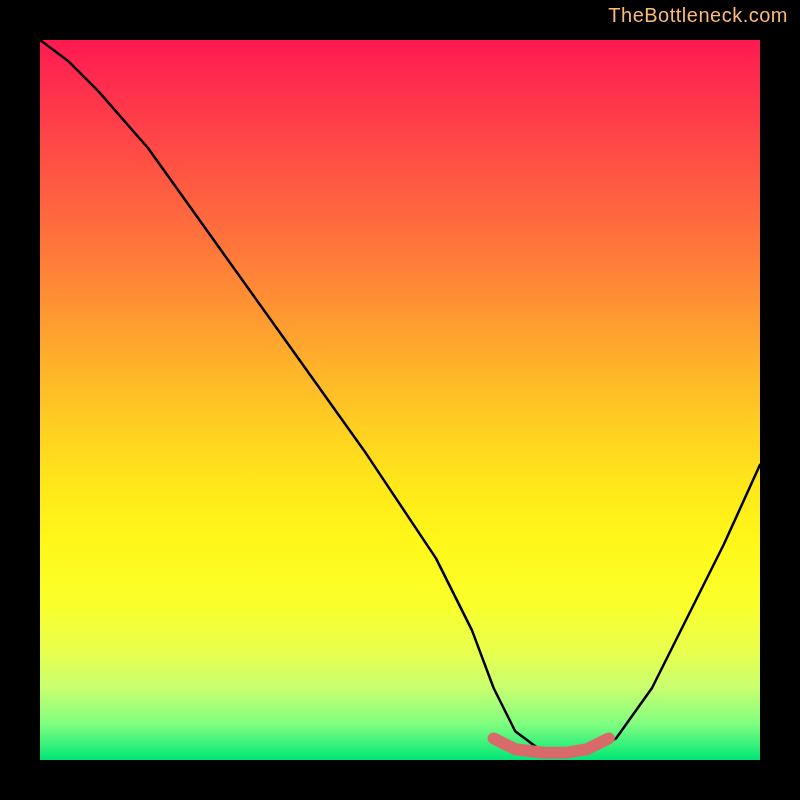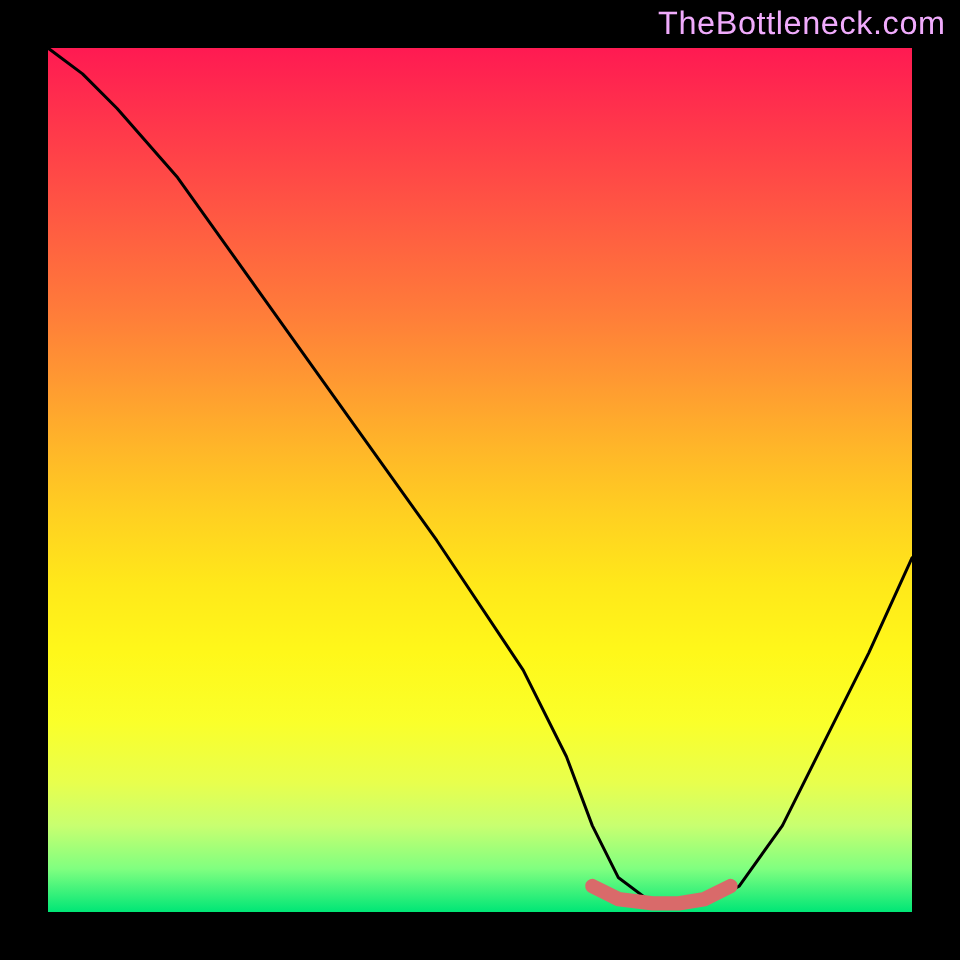--- a/index.html
+++ b/index.html
@@ -14,22 +14,22 @@
   .frame {
     position: relative;
     width: 800px;
     height: 800px;
     background: #000;
   }
   .watermark {
     position: absolute;
     top: 4px;
     right: 12px;
-    color: #f0abfc;
-    font-size: 27px;
+    color: #fdba74;
+    font-size: 20px;
     font-weight: 500;
     letter-spacing: 0.5px;
     z-index: 10;
   }
   .plot-area {
     position: absolute;
     left: 40px;
     top: 40px;
     width: 720px;
     height: 720px;

